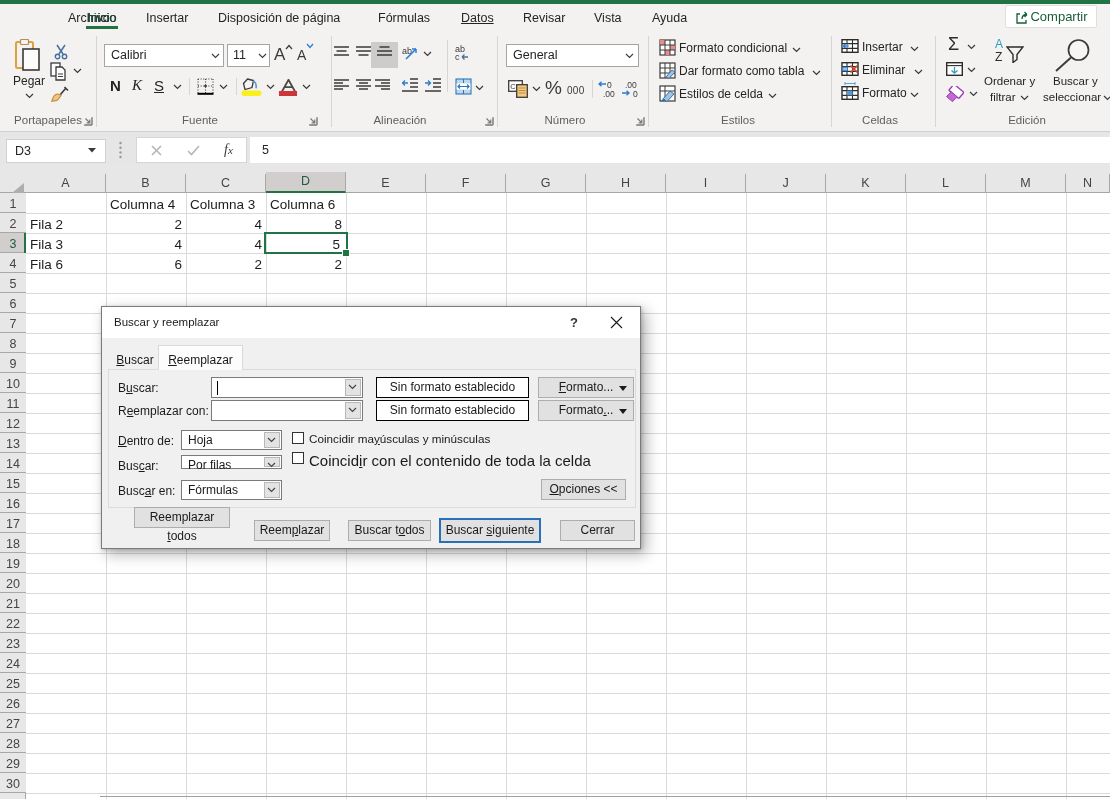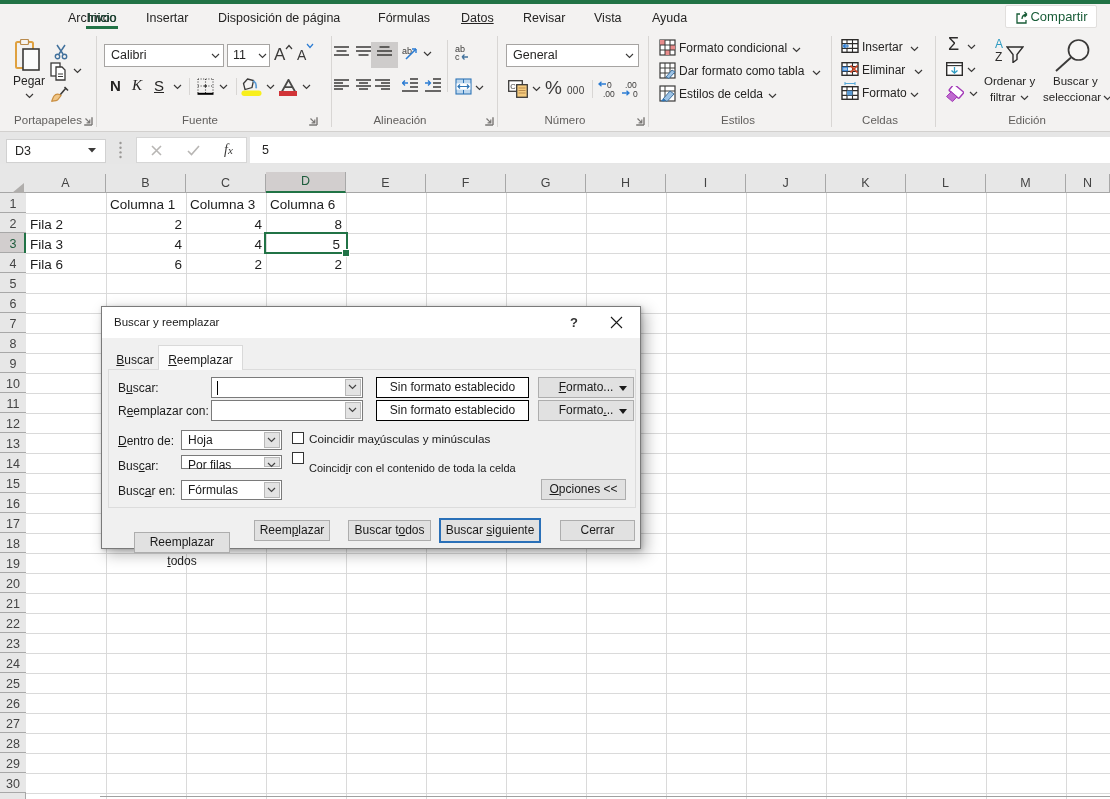--- a/index.html
+++ b/index.html
@@ -518,21 +518,21 @@
       <div class="rhcell" style="top:469px;">23</div>
       <div class="rhcell" style="top:489px;">24</div>
       <div class="rhcell" style="top:509px;">25</div>
       <div class="rhcell" style="top:529px;">26</div>
       <div class="rhcell" style="top:549px;">27</div>
       <div class="rhcell" style="top:569px;">28</div>
       <div class="rhcell" style="top:589px;text-align:center;">29</div>
       <div class="rhcell" style="top:609px;">30</div>
     </div>
     <div id="cells">
-      <div class="cell" style="left:110px;top:29px;">Columna 1</div>
+      <div class="cell" style="left:110px;top:29px;">Columna 4</div>
       <div class="cell" style="left:190px;top:29px;">Columna 3</div>
       <div class="cell" style="left:270px;top:29px;">Columna 6</div>
       <div class="cell" style="left:30px;top:49px;">Fila 2</div>
       <div class="cell numcell" style="left:106px;top:49px;width:76px;">2</div>
       <div class="cell numcell" style="left:186px;top:49px;width:76px;">4</div>
       <div class="cell numcell" style="left:266px;top:49px;width:76px;">8</div>
       <div class="cell" style="left:30px;top:69px;">Fila 3</div>
       <div class="cell numcell" style="left:106px;top:69px;width:76px;">4</div>
       <div class="cell numcell" style="left:186px;top:69px;width:76px;">4</div>
       <div class="cell numcell" style="left:266px;top:69px;width:74px;">5</div>
@@ -612,22 +612,22 @@
       <div class="combobtn">
           <svg style="position:absolute;left:2px;top:4px;" width="9" height="6" viewBox="0 0 9 6">
             <path d="M1 1 L4.5 4.5 L8 1" stroke="#444" stroke-width="1.2" fill="none"></path>
           </svg>
         </div>
     </div>
 
     <div class="abs" style="left:190px;top:125px;width:12px;height:12px;background:#fff;border:1px solid #333;box-sizing:border-box;"></div>
     <div class="abs" style="left:207px;top:125px;font-size:11.7px;">Coincidir ma<u>y</u>úsculas y minúsculas</div>
     <div class="abs" style="left:190px;top:145px;width:12px;height:12px;background:#fff;border:1px solid #333;box-sizing:border-box;"></div>
-    <div class="abs" style="left:207px;top:155px;font-size:11px;">Coincid<u>i</u>r con el contenido de toda la celda</div>
+    <div class="abs" style="left:207px;top:145px;font-size:15px;">Coincid<u>i</u>r con el contenido de toda la celda</div>
     <div class="dbtn" style="left:439px;top:172px;width:85px;height:21px;line-height:19px;"><u>O</u>pciones &lt;&lt;</div>
 
-    <div class="dbtn" style="left:32px;top:225px;width:96px;height:21px;line-height:19px;">Reemplazar <u>t</u>odos</div>
+    <div class="dbtn" style="left:32px;top:200px;width:96px;height:21px;line-height:19px;">Reemplazar <u>t</u>odos</div>
     <div class="dbtn" style="left:152px;top:213px;width:76px;height:21px;line-height:19px;">Reem<u>p</u>lazar</div>
     <div class="dbtn" style="left:246px;top:213px;width:83px;height:21px;line-height:19px;">Buscar t<u>o</u>dos</div>
     <div class="dbtn" style="left:337px;top:211px;width:102px;height:25px;line-height:21px;border:2px solid #2a70b8;">Buscar <u>s</u>iguiente</div>
     <div class="dbtn" style="left:458px;top:213px;width:75px;height:21px;line-height:19px;">Cerrar</div>
   </div>
 </div>
 
 </body></html>

